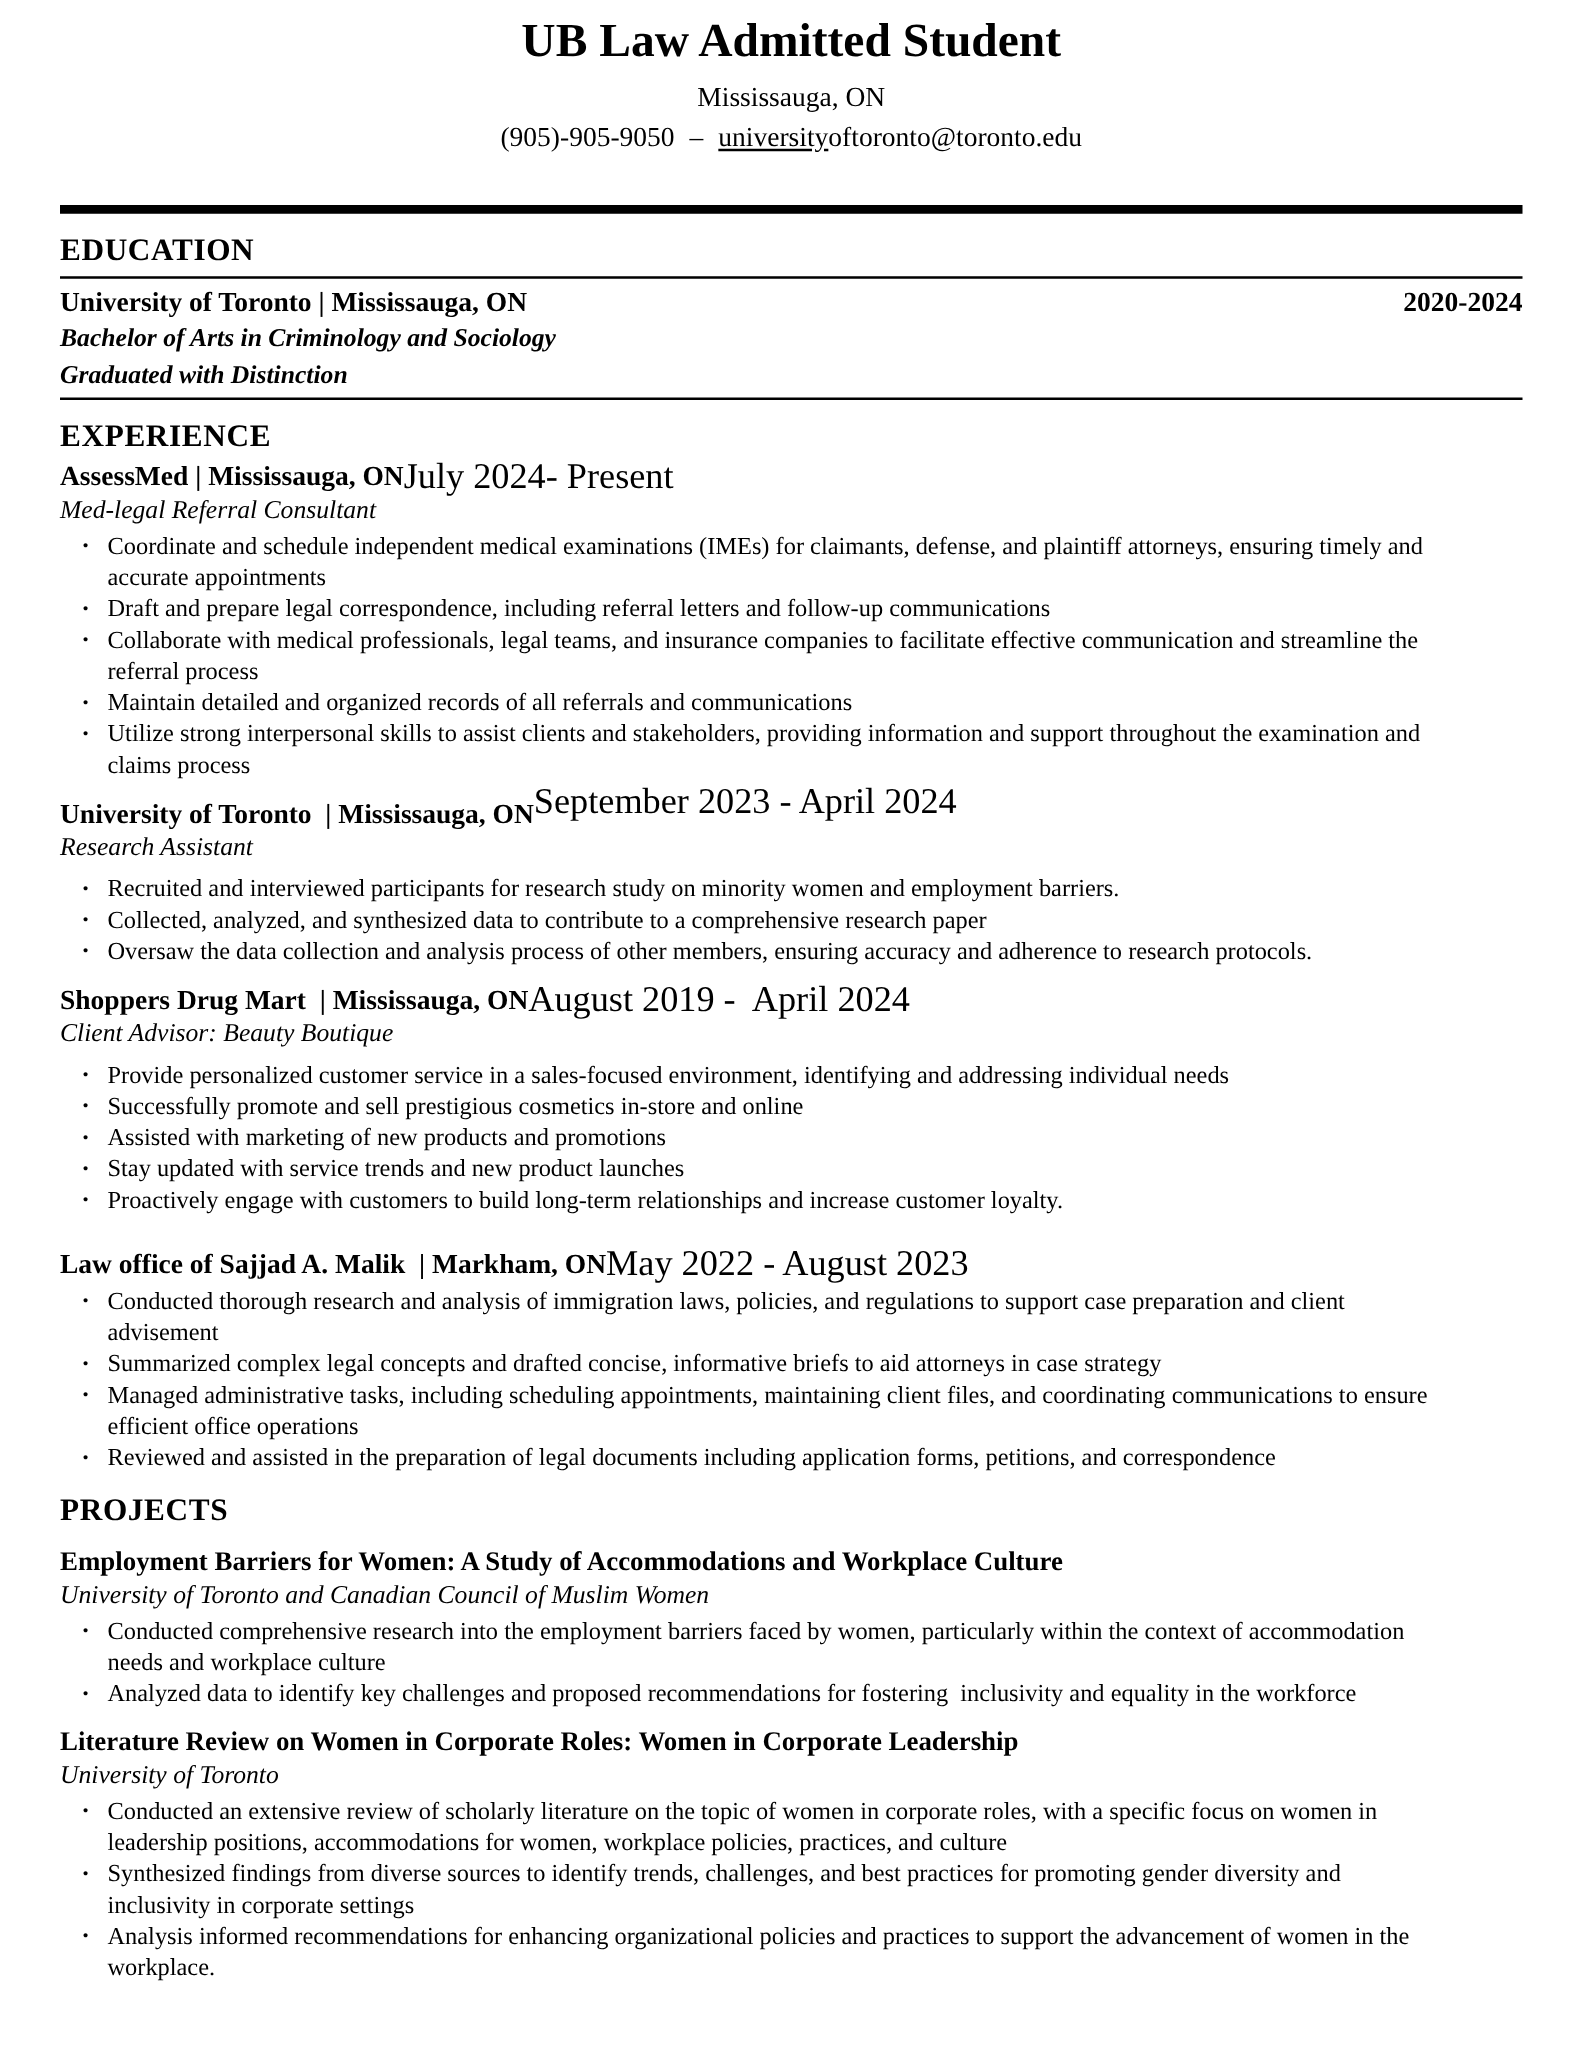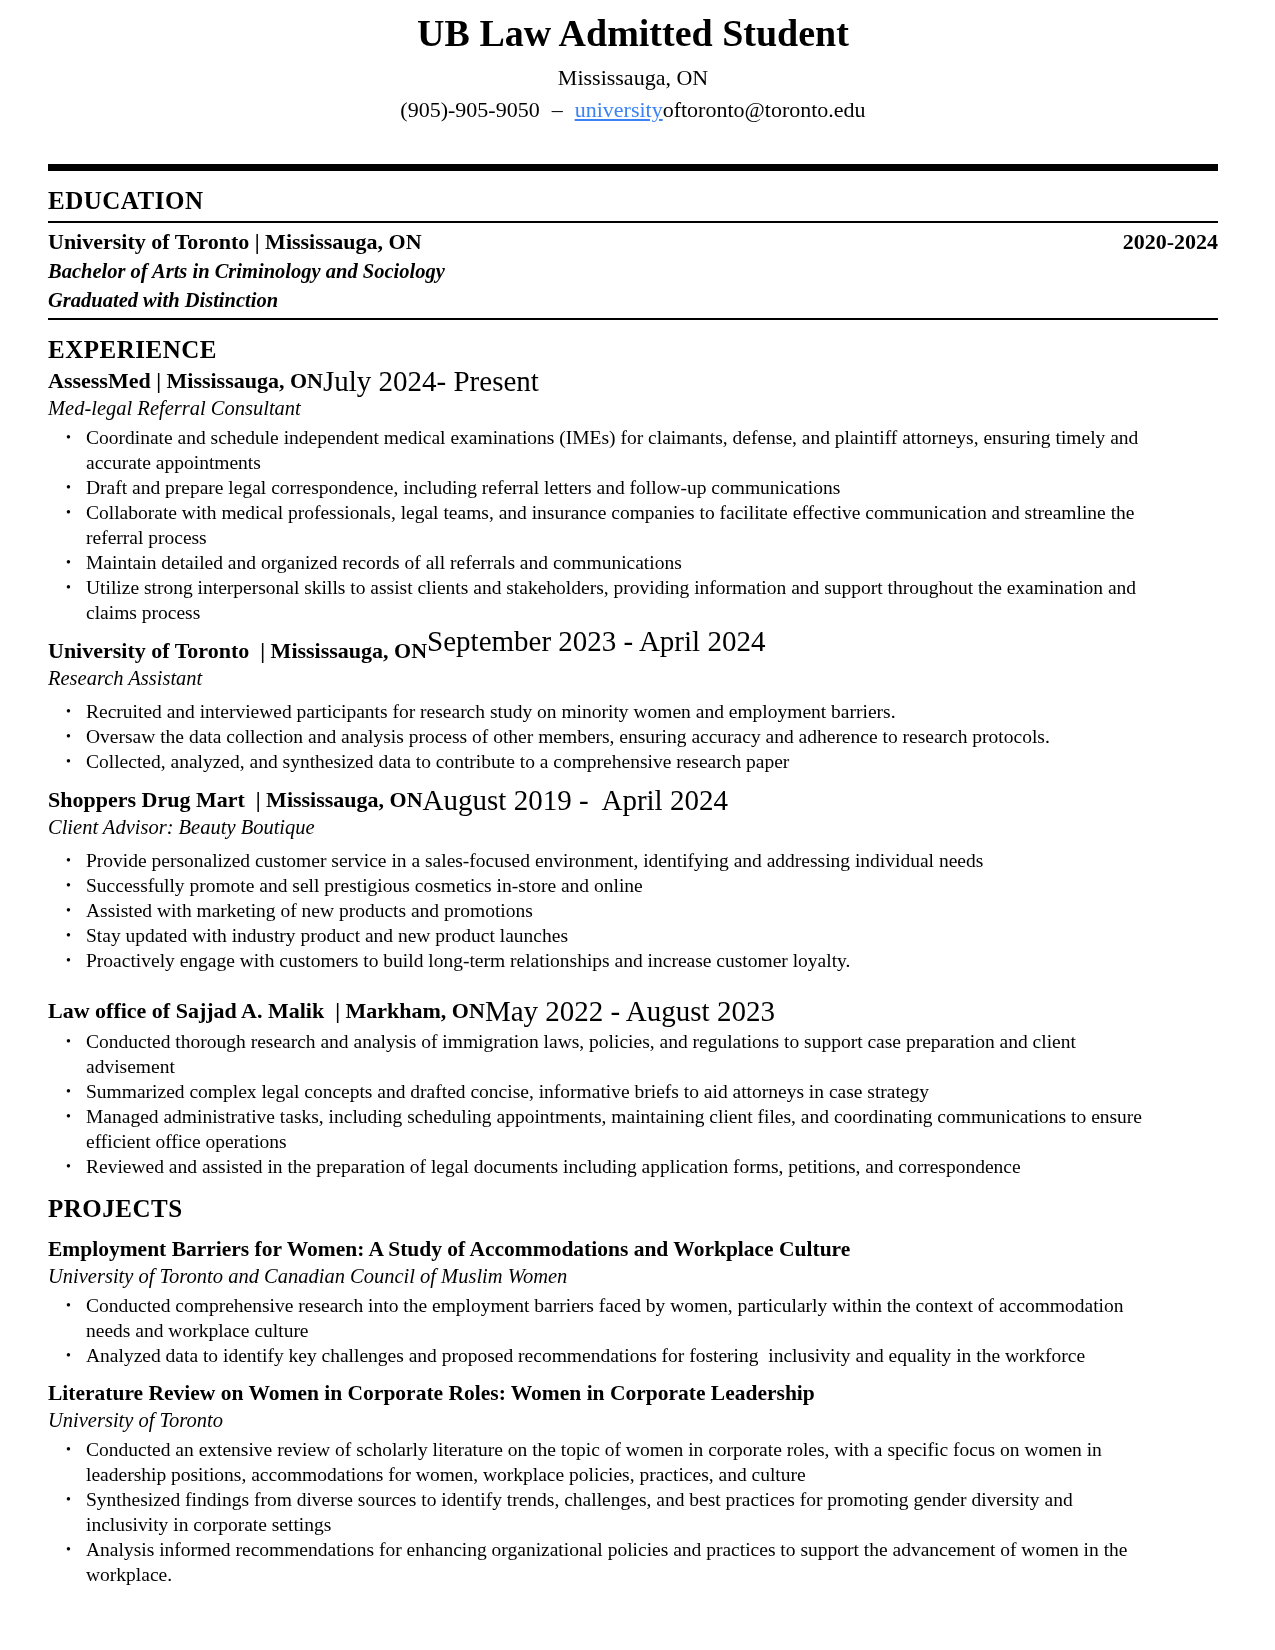--- a/index.html
+++ b/index.html
@@ -10,21 +10,21 @@
     -webkit-font-smoothing: antialiased;
   }
   .page { padding: 10px 57px 0 48px; }
 
   
   .hdr { text-align: center; }
   .name { font-size: 38px; font-weight: 700; line-height: 46px; margin: 0; }
   .loc  { font-size: 22px; line-height: 28px; margin-top: 8px; }
   .contact { font-size: 22px; line-height: 28px; margin-top: 4px; white-space: pre-wrap; }
   .contact .dash { margin: 0 12px; }
-  .email-link { color: #3b82f6; text-decoration: underline; cursor: pointer; }
+  .email-link { color: #000000; text-decoration: underline; cursor: pointer; }
 
   
   .rule-thick { height: 7px; background: #000; margin-top: 40px; }
   .rule-thin  { border: 0; border-top: 2px solid #000; margin: 0; }
 
   
   .sec-h { font-size: 25px; font-weight: 700; letter-spacing: 0.5px; line-height: 30px; margin-top: 15px; }
   .edu-rule-top { margin-top: 5px; }
   .edu-row { display: flex; justify-content: space-between; margin-top: 5px;
              font-size: 22px; font-weight: 700; line-height: 28px; white-space: pre-wrap; }
@@ -104,36 +104,36 @@
     </div>
 
     <div class="job">
       <div class="job-head">
         <span class="company">University of Toronto  | Mississauga, ON</span>
         <span class="dates raised">September 2023 - April 2024</span>
       </div>
       <div class="role">Research Assistant</div>
       <ul class="bullets pad-more">
         <li>Recruited and interviewed participants for research study on minority women and employment barriers.</li>
+        <li>Collected, analyzed, and synthesized data to contribute to a comprehensive research paper</li>
         <li>Oversaw the data collection and analysis process of other members, ensuring accuracy and adherence to research protocols.</li>
-        <li>Collected, analyzed, and synthesized data to contribute to a comprehensive research paper</li>
       </ul>
     </div>
 
     <div class="job">
       <div class="job-head">
         <span class="company">Shoppers Drug Mart  | Mississauga, ON</span>
         <span class="dates">August 2019 -  April 2024</span>
       </div>
       <div class="role">Client Advisor: Beauty Boutique</div>
       <ul class="bullets pad-more">
         <li>Provide personalized customer service in a sales-focused environment, identifying and addressing individual needs</li>
         <li>Successfully promote and sell prestigious cosmetics in-store and online</li>
         <li>Assisted with marketing of new products and promotions</li>
-        <li>Stay updated with industry product and new product launches</li>
+        <li>Stay updated with service trends and new product launches</li>
         <li>Proactively engage with customers to build long-term relationships and increase customer loyalty.</li>
       </ul>
     </div>
 
     <div class="job gap-large">
       <div class="job-head">
         <span class="company">Law office of Sajjad A. Malik  | Markham, ON</span>
         <span class="dates">May 2022 - August 2023</span>
       </div>
       <ul class="bullets">

